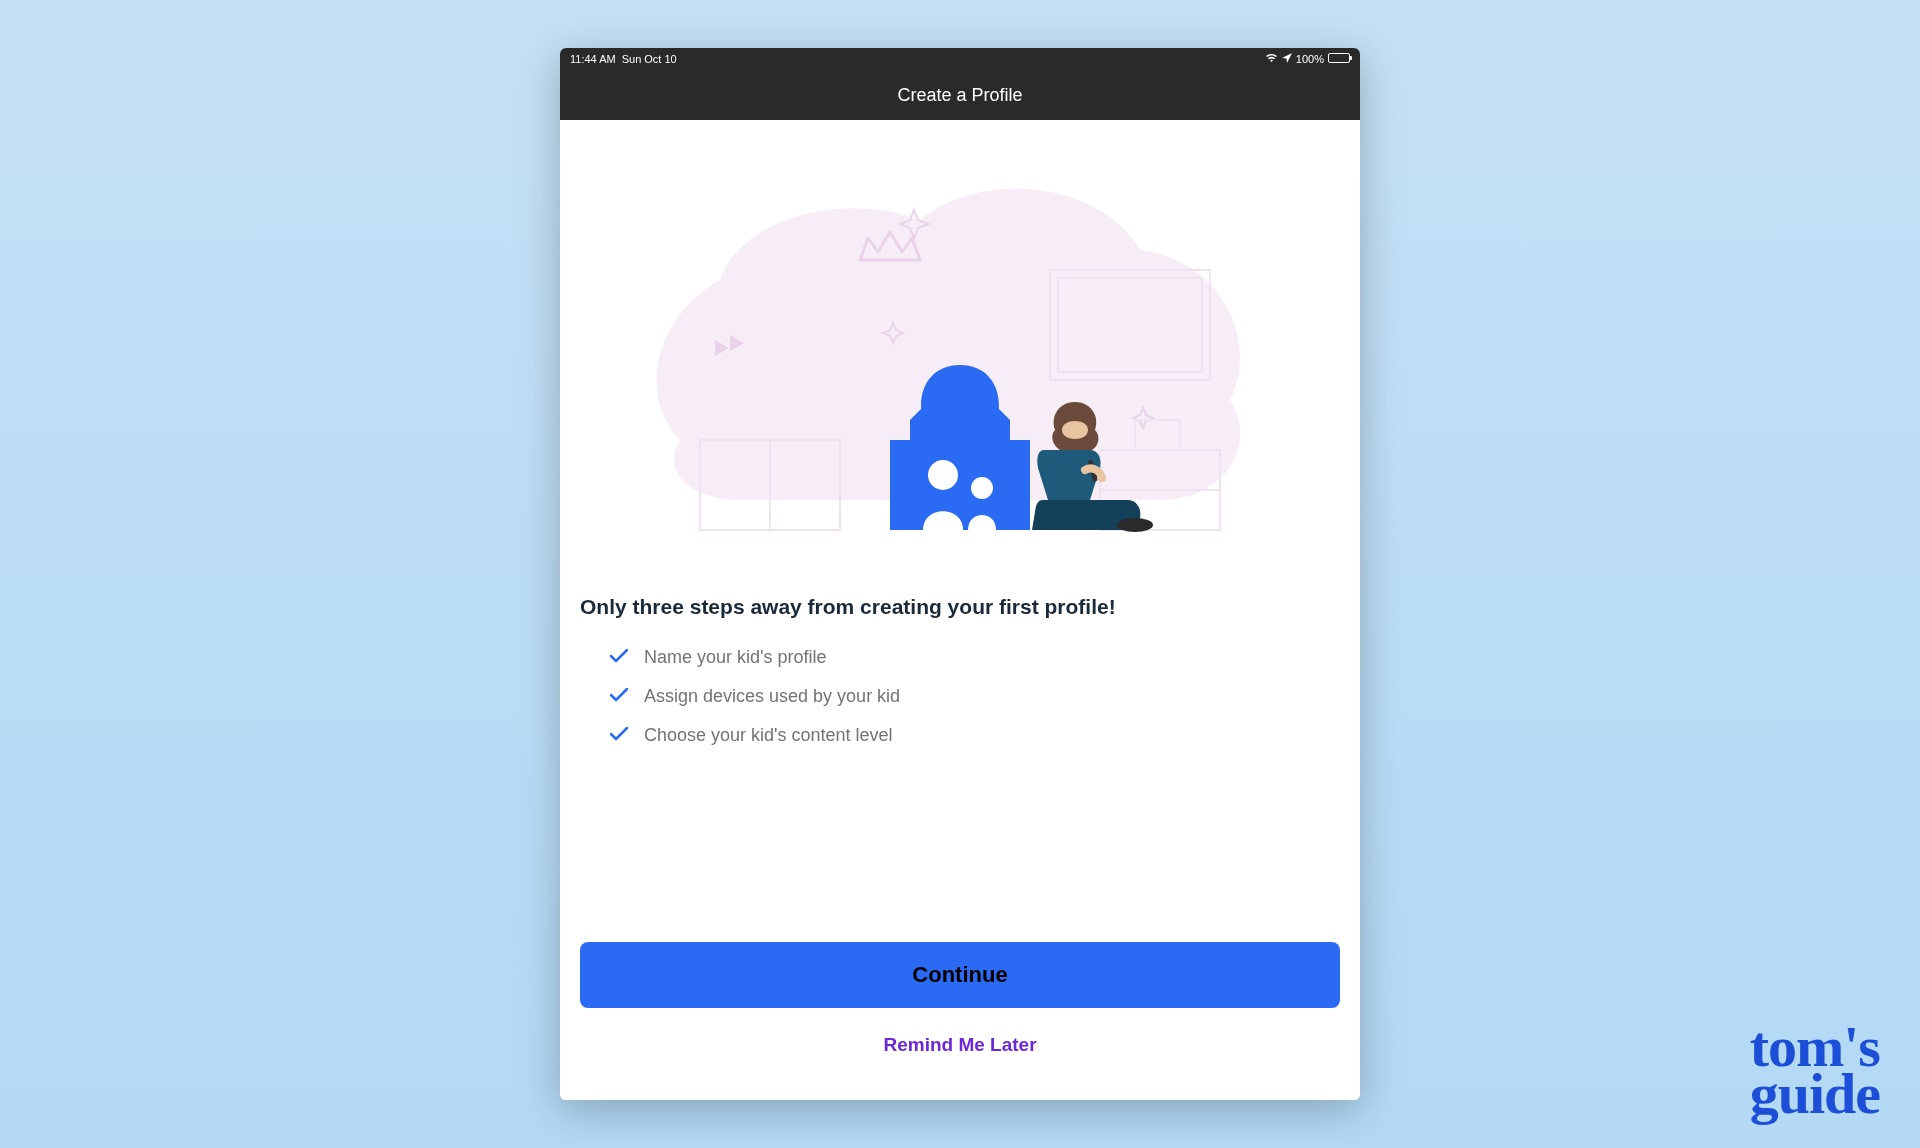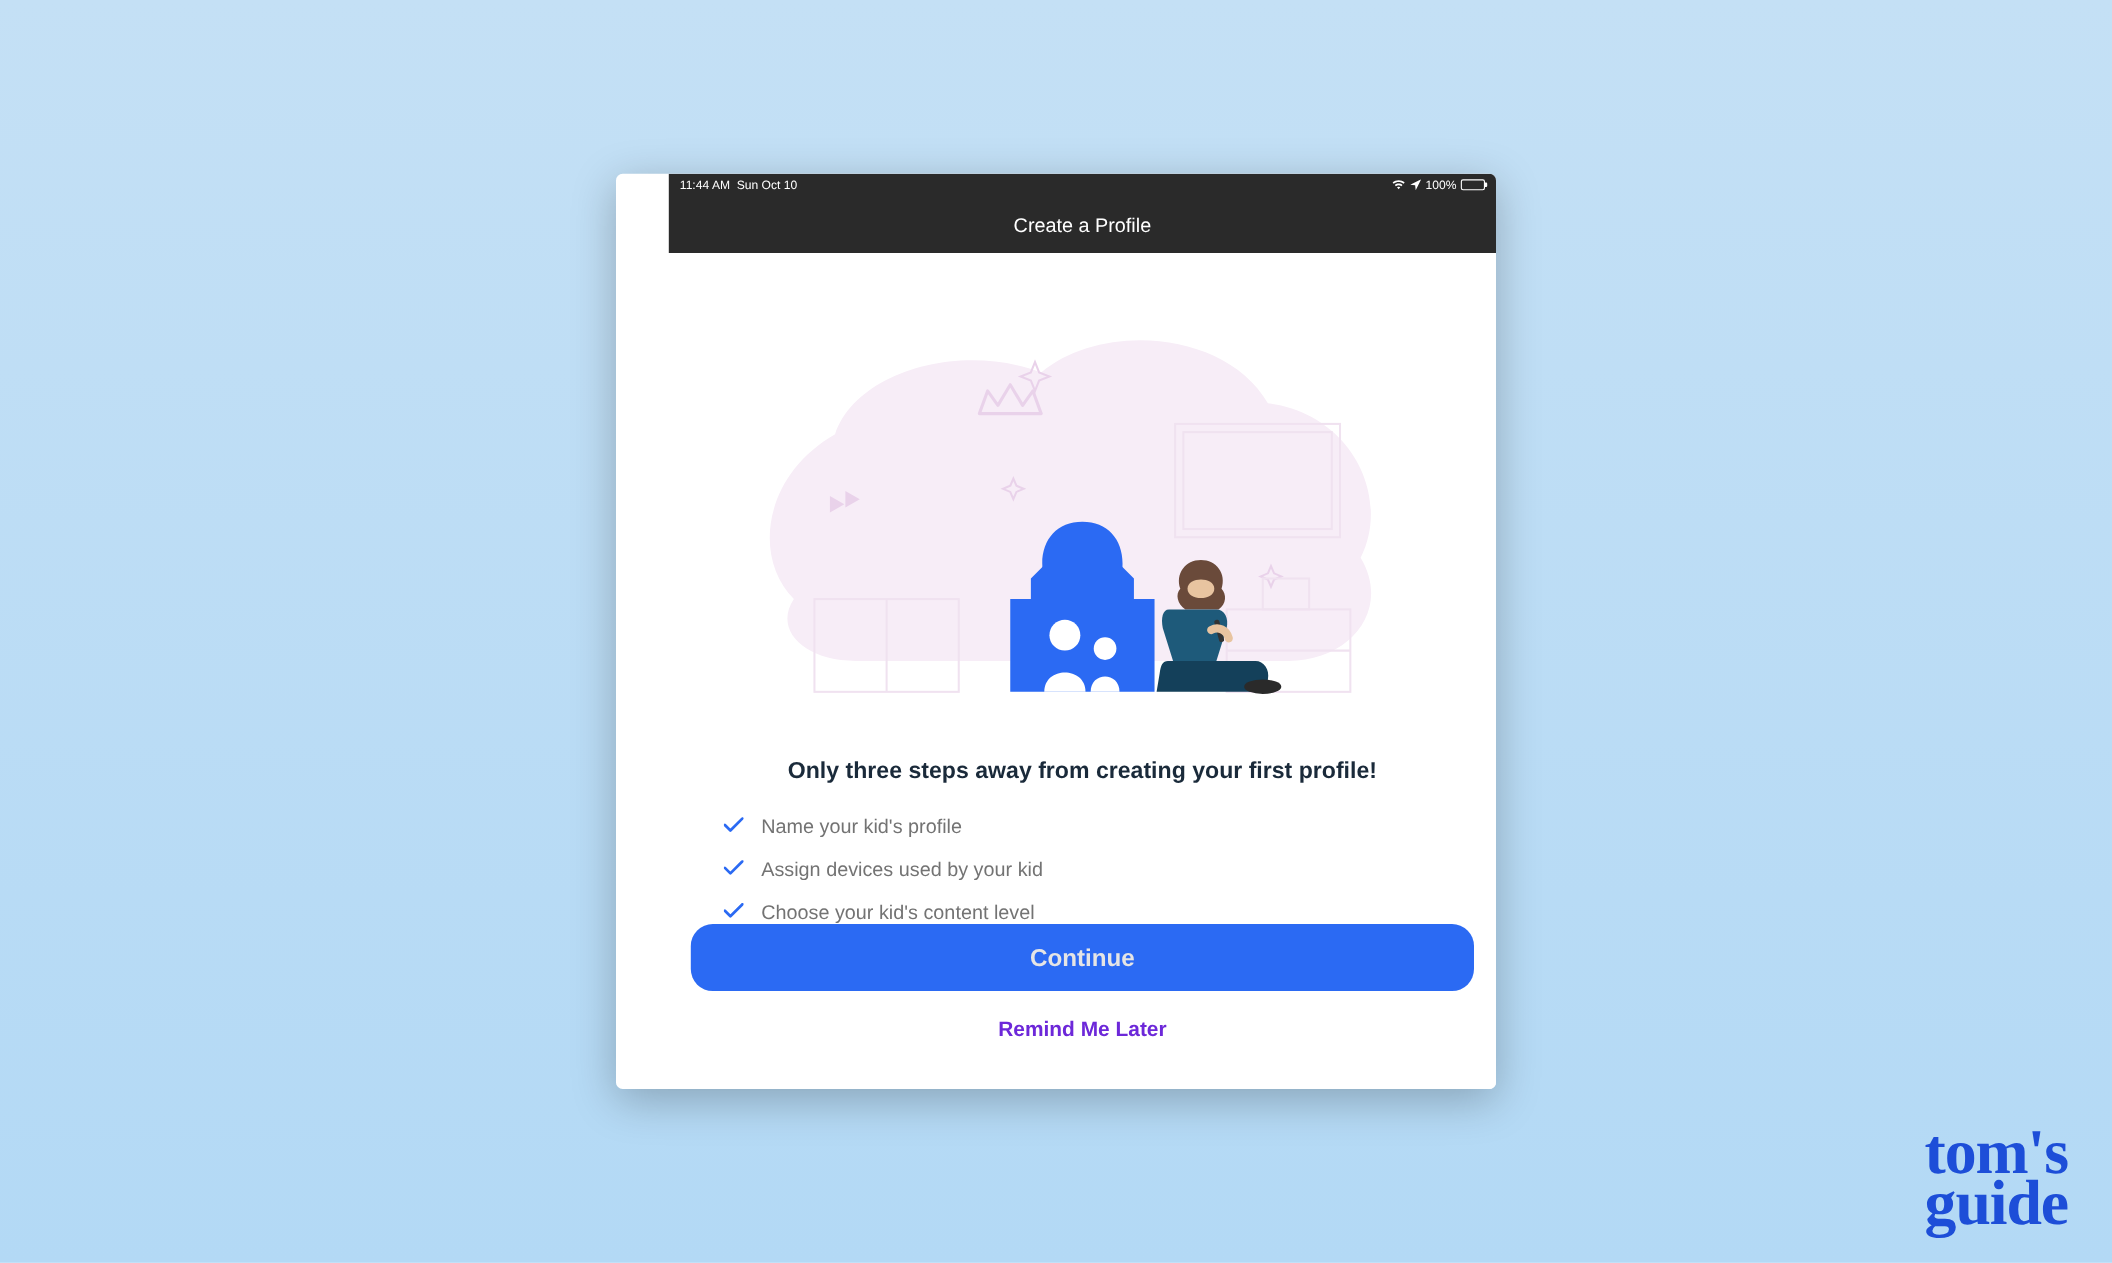--- a/index.html
+++ b/index.html
@@ -9,27 +9,26 @@
     background: linear-gradient(180deg, #c4e0f5 0%, #b3d9f5 100%);
     font-family: -apple-system, BlinkMacSystemFont, 'Segoe UI', Helvetica, Arial, sans-serif;
     display: flex;
     align-items: center;
     justify-content: center;
     position: relative;
     overflow: hidden;
   }
   .device-frame {
     width: 800px;
-    height: 832px;
+    height: 1052px;
     background: #fff;
     border-radius: 6px;
     box-shadow: 0 10px 40px rgba(0,0,0,0.25);
     overflow: hidden;
     position: relative;
-    padding-left: 48px;
   }
   .status-bar {
     background: #2a2a2a;
     color: #fff;
     height: 22px;
     display: flex;
     align-items: center;
     justify-content: space-between;
     padding: 0 10px;
     font-size: 11px;
@@ -57,48 +56,47 @@
   .illustration {
     flex: 0 0 auto;
     height: 430px;
     display: flex;
     align-items: center;
     justify-content: center;
     position: relative;
   }
   .illustration svg { width: 100%; height: 100%; }
   .heading {
-    text-align: center;
     font-size: 21px;
     font-weight: 700;
     color: #1a2a3a;
-    margin-top: 9px;
+    margin-top: 25px;
     margin-bottom: 28px;
   }
   .steps {
     padding-left: 30px;
     display: flex;
     flex-direction: column;
     gap: 18px;
   }
   .step {
     display: flex;
     align-items: center;
     gap: 16px;
     font-size: 18px;
     color: #737373;
     font-weight: 500;
   }
   .check { flex: 0 0 18px; }
   .spacer { flex: 1; }
   .primary-btn {
     background: #2b6af3;
-    color: #e5e5e5;
+    color: #000000;
     border: none;
-    border-radius: 20px;
+    border-radius: 8px;
     height: 66px;
     font-size: 22px;
     font-weight: 600;
     cursor: pointer;
     width: 100%;
   }
   .secondary-btn {
     background: transparent;
     color: #6d28d9;
     border: none;

